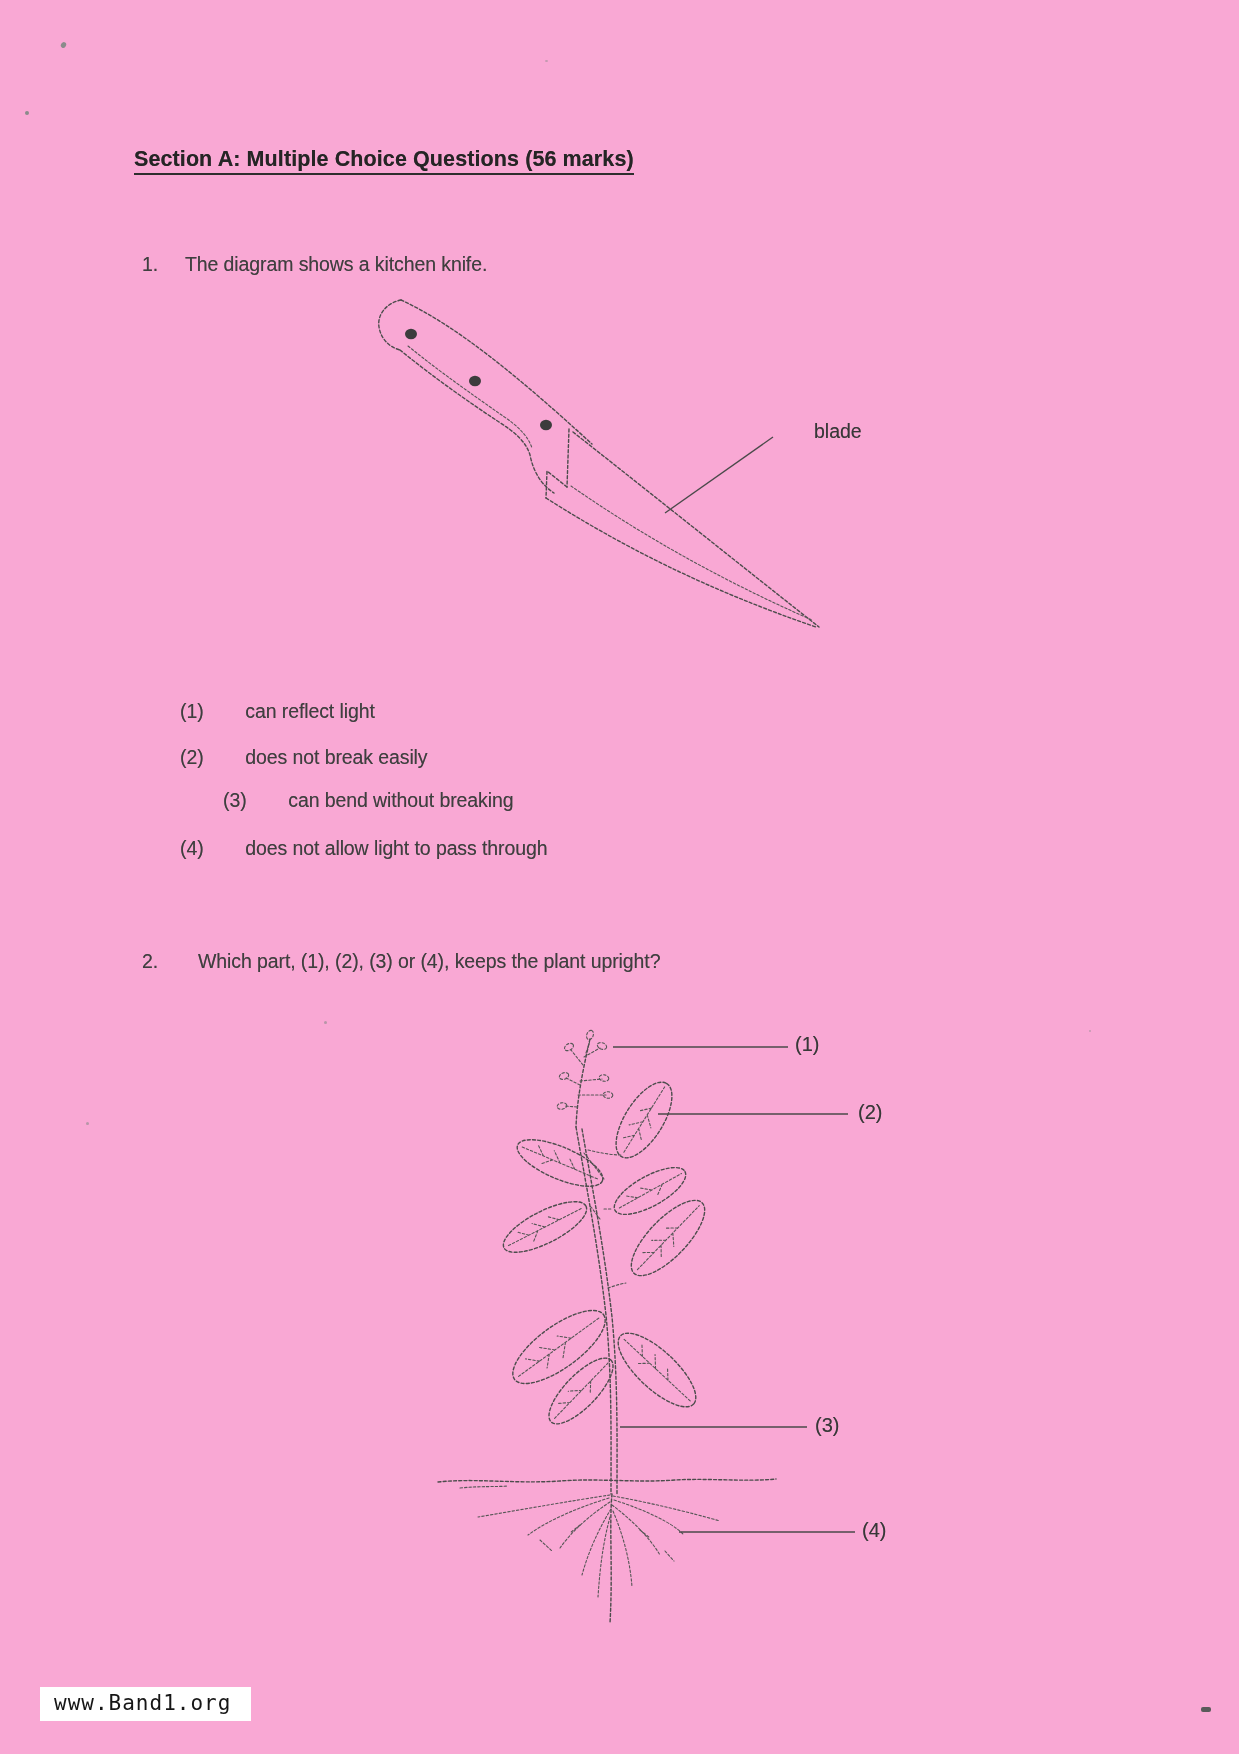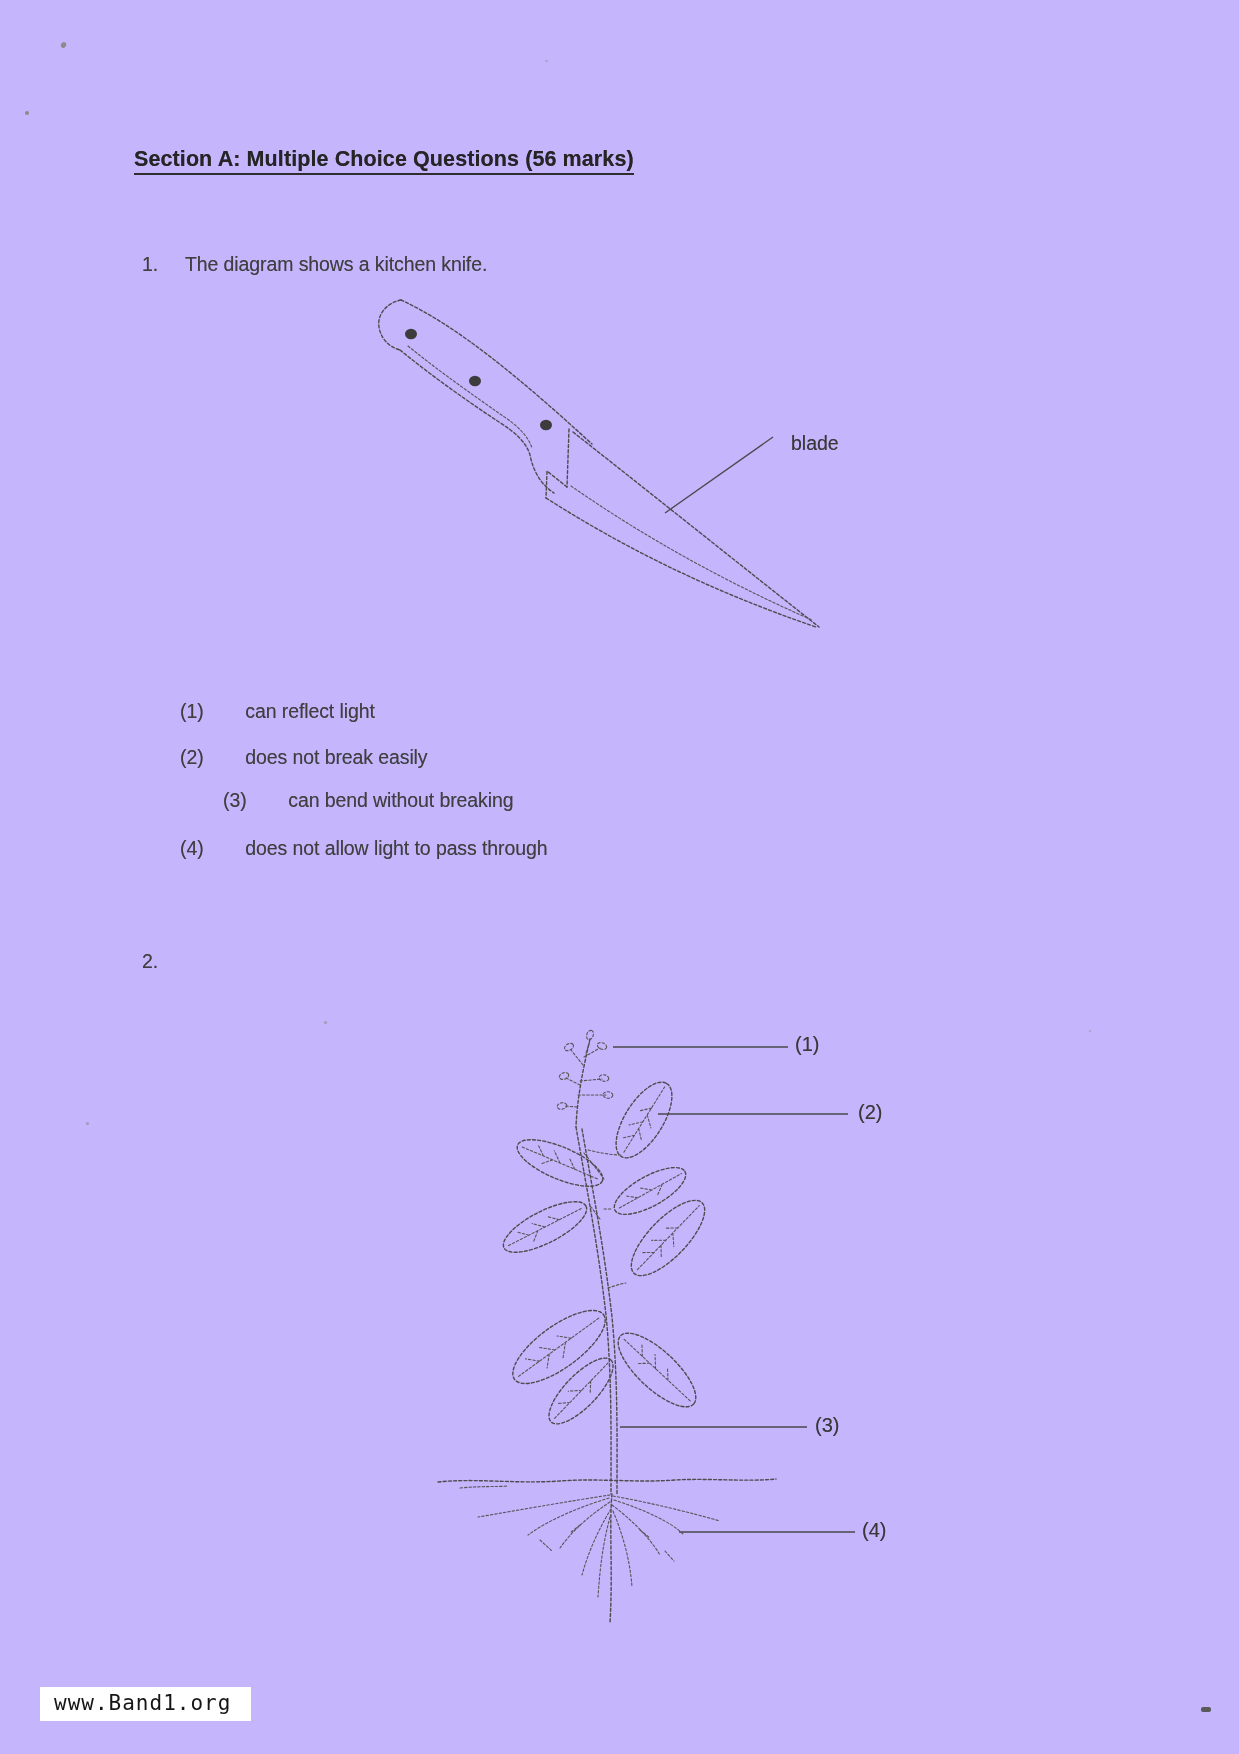--- a/index.html
+++ b/index.html
@@ -1,18 +1,18 @@
 <!DOCTYPE html>
 <html><head>
 <meta charset="utf-8">
 <style>
   html,body{margin:0;padding:0;background:#e9e9e9;}
   .page{
     position:relative;width:1239px;height:1754px;margin:0 auto;
-    background:#c4b5fd;overflow:hidden;
+    background:#f9a8d4;overflow:hidden;
     font-family:"Liberation Sans",sans-serif;color:#3f3f3f;
   }
   .abs{position:absolute;}
   .heading{
     font-size:21.5px;font-weight:700;color:#252525;letter-spacing:.1px;
     border-bottom:2.2px solid #2e2e2e;padding-bottom:1px;display:inline-block;
     text-shadow:0 0 .6px rgba(40,40,40,.6);
   }
   .body-text{
     font-size:19.5px;letter-spacing:-.1px;line-height:23px;
@@ -75,21 +75,21 @@
     </g>
     <g>
       <path class="sketch" d="M 201,145 L 199,203"></path>
       <path class="sketch" d="M 199,203 L 179,187 L 178,214"></path>
       <path class="sketch" d="M 205,148 C 290,215 375,283 451,343"></path>
       <path class="sketch" d="M 178,214 C 255,263 340,306 448,343"></path>
       <path class="sketch-thin" d="M 203,202 C 275,252 355,297 444,336"></path>
     </g>
     <path class="solidline" d="M 297,229 L 405,153"></path>
   </svg>
-  <div class="fig-label" style="left:791px;top:420px;margin-top:12px;">blade</div>
+  <div class="fig-label" style="left:814px;top:420px;">blade</div>
 
 
   <div class="opt-row body-text" style="top:700px;">
     <span class="opt-num">(1)</span>
     <span>can reflect light</span>
   </div>
   <div class="opt-row body-text" style="top:746px;">
     <span class="opt-num">(2)</span>
     <span>does not break easily</span>
   </div>
@@ -97,20 +97,21 @@
     <span class="opt-num">(3)</span>
     <span>can bend without breaking</span>
   </div>
   <div class="opt-row body-text" style="top:837px;">
     <span class="opt-num">(4)</span>
     <span>does not allow light to pass through</span>
   </div>
 
   <div class="abs body-text q-row" style="left:142px;top:950px;">
     <span class="q-num" style="width:56px;">2.</span>
+    <span>Which part, (1), (2), (3) or (4), keeps the plant upright?</span>
   </div>
 
   <svg class="abs" style="left:420px;top:995px;" width="480" height="645" viewBox="0 0 480 645">
 
     <g>
       <path class="sketch" d="M 170,44 C 163,74 157,104 156,132"></path>
       <path class="sketch" d="M 156,132 C 166,190 178,250 186,320 C 192,382 191,442 191,499"></path>
       <path class="sketch" d="M 162,134 C 172,192 184,252 192,322 C 198,384 197,444 197,499"></path>
     </g>
 

